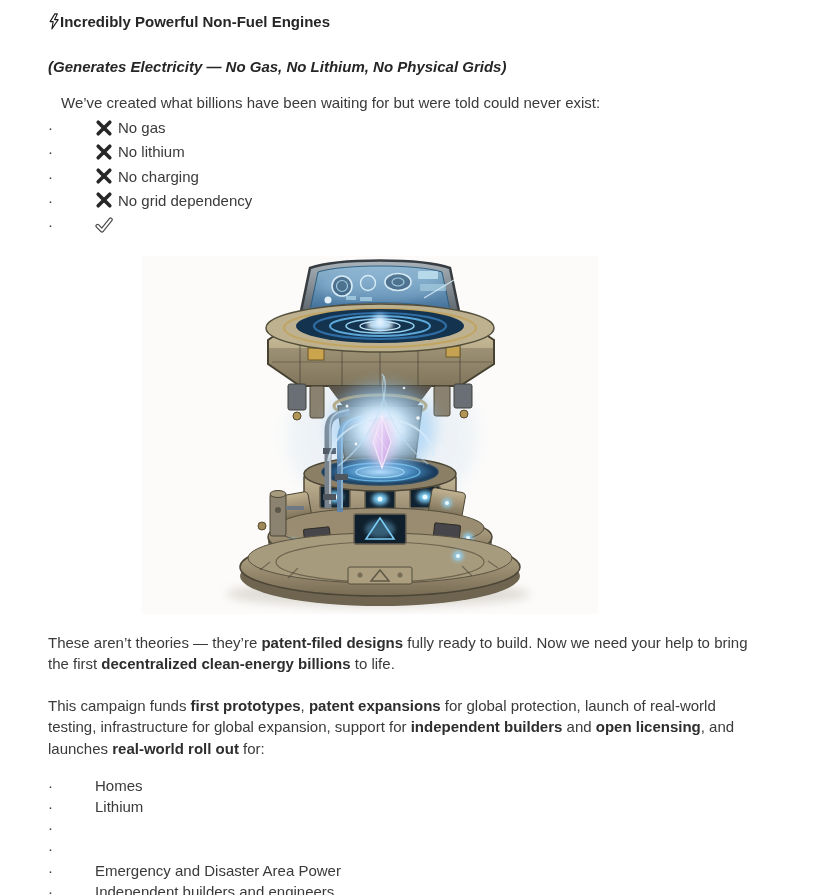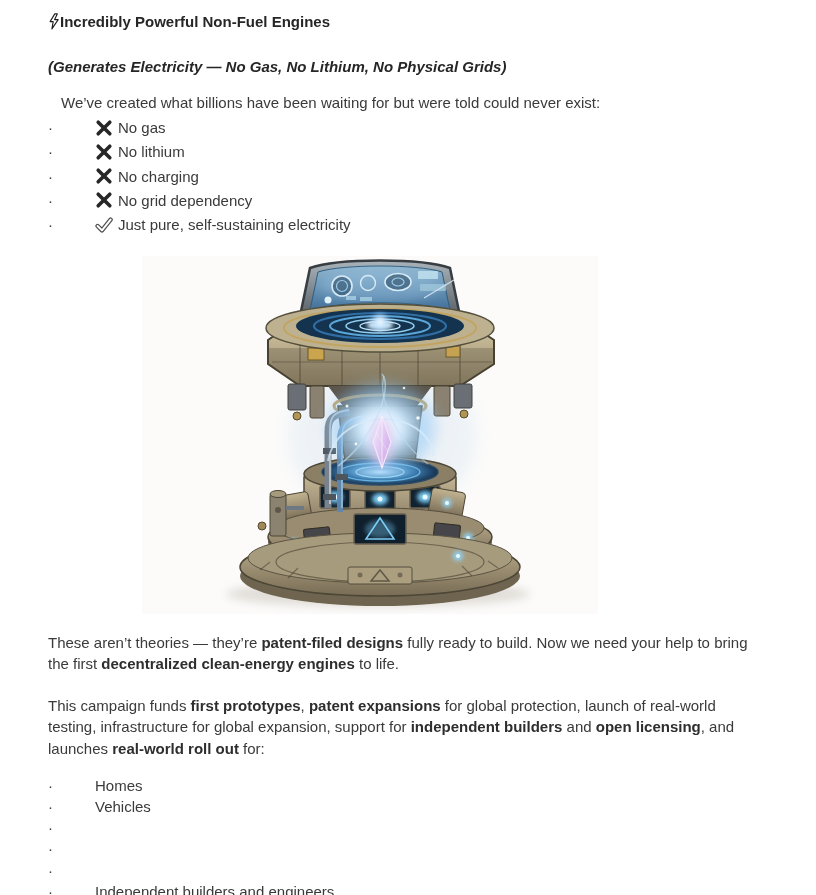--- a/index.html
+++ b/index.html
@@ -84,21 +84,20 @@
       <span>No grid dependency</span>
     </li>
     <li>
       <span class="bdot">·</span>
       <span class="fi">
         <svg viewBox="0 0 18 18">
           <path d="M2.6,10 L7,14.4 L15.6,3.6" stroke="#4d4d4d" stroke-width="4.4" fill="none" stroke-linecap="round" stroke-linejoin="round"></path>
           <path d="M2.6,10 L7,14.4 L15.6,3.6" stroke="#ffffff" stroke-width="2" fill="none" stroke-linecap="round" stroke-linejoin="round"></path>
         </svg>
       </span>
-      <span>Just pure, self-sustaining electricity</span>
     </li>
   </ul>
 
   <div class="figure" role="img" aria-label="Concept art of an ornate sci-fi non-fuel engine: curved blue control screen on top, glowing ring platform, radiant blue energy core with a pink crystal, and a tiered bronze circular base with glowing panels">
     <svg viewBox="0 0 456 358" width="456" height="358">
       <defs>
         <linearGradient id="gTan" x1="0" y1="0" x2="0" y2="1">
           <stop offset="0" stop-color="#d9cca7"></stop>
             <stop offset="1" stop-color="#94876a"></stop>
         </linearGradient>
@@ -283,41 +282,42 @@
         <circle cx="214" cy="188" r="1.4" fill="#ffffff" opacity="0.85"></circle>
         <circle cx="300" cy="190" r="1.5" fill="#e8f4ff" opacity="0.8"></circle>
         <ellipse cx="240" cy="186" rx="12" ry="24" fill="#dec7ef" opacity="0.8" filter="url(#b5)"></ellipse>
         <path d="M240,160 L249,186 L240,212 L231,186 Z" fill="url(#gCrys)" stroke="#f2e6fa" stroke-width="1.2"></path>
         <path d="M240,160 L240,212" stroke="#ffffff" stroke-width="0.8" opacity="0.8"></path>
         <path d="M234,176 L246,196" stroke="#ffffff" stroke-width="0.6" opacity="0.5"></path>
       </g>
     </svg>
   </div>
 
-  <p class="para">These aren’t theories — they’re <b>patent-filed designs</b> fully ready to build. Now we need your help to bring the first <b>decentralized clean-energy engines</b> to life.</p>
+  <p class="para">These aren’t theories — they’re <b>patent-filed designs</b> fully ready to build. Now we need your help to bring the first <b>decentralized clean-energy billions</b> to life.</p>
 
   <p class="para">This campaign funds <b>first prototypes</b>, <b>patent expansions</b> for global protection, launch of real-world testing, infrastructure for global expansion, support for <b>independent builders</b> and <b>open licensing</b>, and launches <b>real-world roll out</b> for:</p>
 
   <ul class="rollout">
     <li>
       <span class="bdot">·</span>
       <span>Homes</span>
     </li>
     <li>
       <span class="bdot">·</span>
-      <span>Vehicles</span>
-    </li>
-    <li>
-      <span class="bdot">·</span>
-    </li>
-    <li>
-      <span class="bdot">·</span>
-    </li>
-    <li>
-      <span class="bdot">·</span>
+      <span>Lithium</span>
+    </li>
+    <li>
+      <span class="bdot">·</span>
+    </li>
+    <li>
+      <span class="bdot">·</span>
+    </li>
+    <li>
+      <span class="bdot">·</span>
+      <span>Emergency and Disaster Area Power</span>
     </li>
     <li>
       <span class="bdot">·</span>
       <span>Independent builders and engineers</span>
     </li>
   </ul>
 
 </div>
 
 </body></html>

